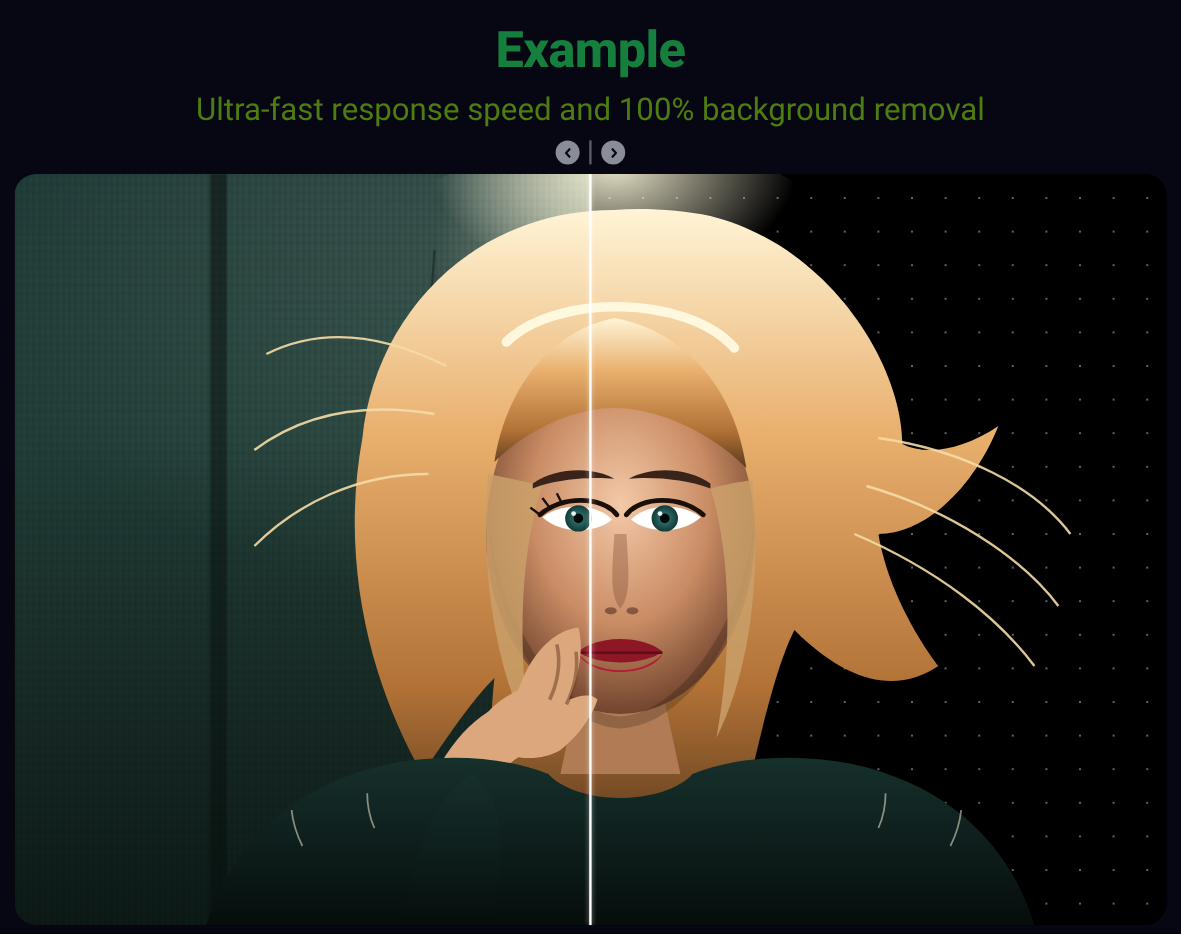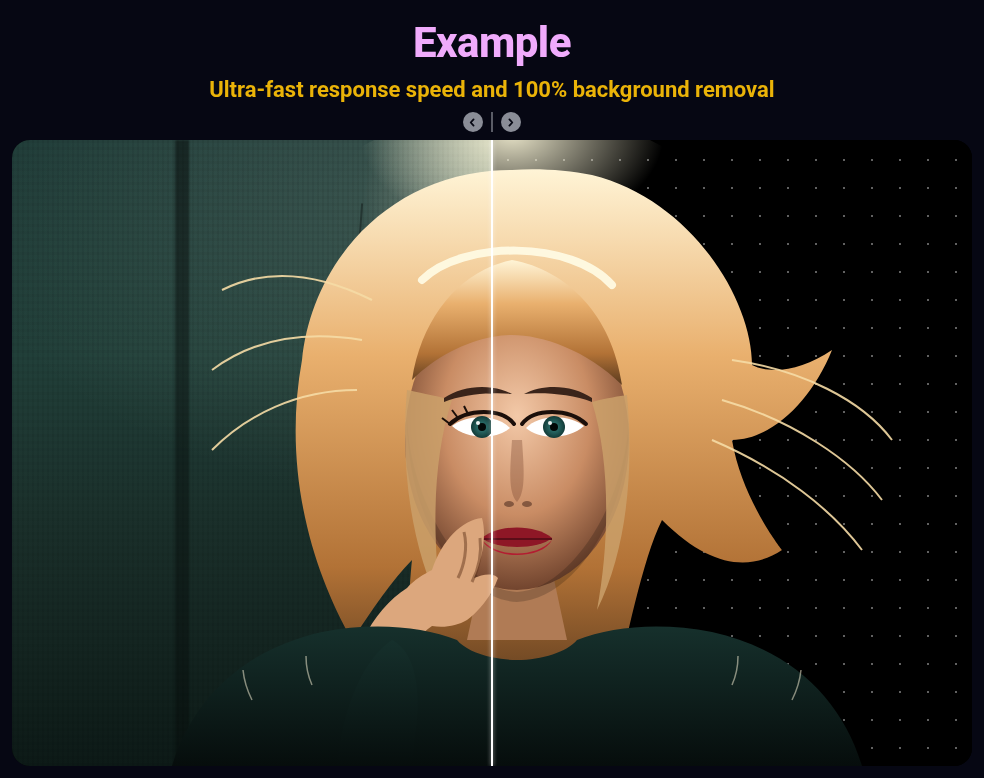--- a/index.html
+++ b/index.html
@@ -10,28 +10,28 @@
       font-family: -apple-system, BlinkMacSystemFont, "Segoe UI", Roboto, Helvetica, Arial, sans-serif;
       overflow: hidden;
       display: flex;
       flex-direction: column;
       align-items: center;
     }
     .header { text-align: center; padding-top: 18px; }
     .title {
       font-size: 42px;
       font-weight: 800;
-      color: #f0abfc;
+      color: #15803d;
       letter-spacing: -0.5px;
     }
     .subtitle {
-      font-size: 22px;
-      color: #eab308;
+      font-size: 26px;
+      color: #4d7c0f;
       margin-top: 10px;
-      font-weight: 700;
+      font-weight: 400;
     }
     .nav-controls {
       display: flex;
       justify-content: center;
       align-items: center;
       gap: 8px;
       margin-top: 10px;
     }
     .nav-btn {
       width: 20px;

